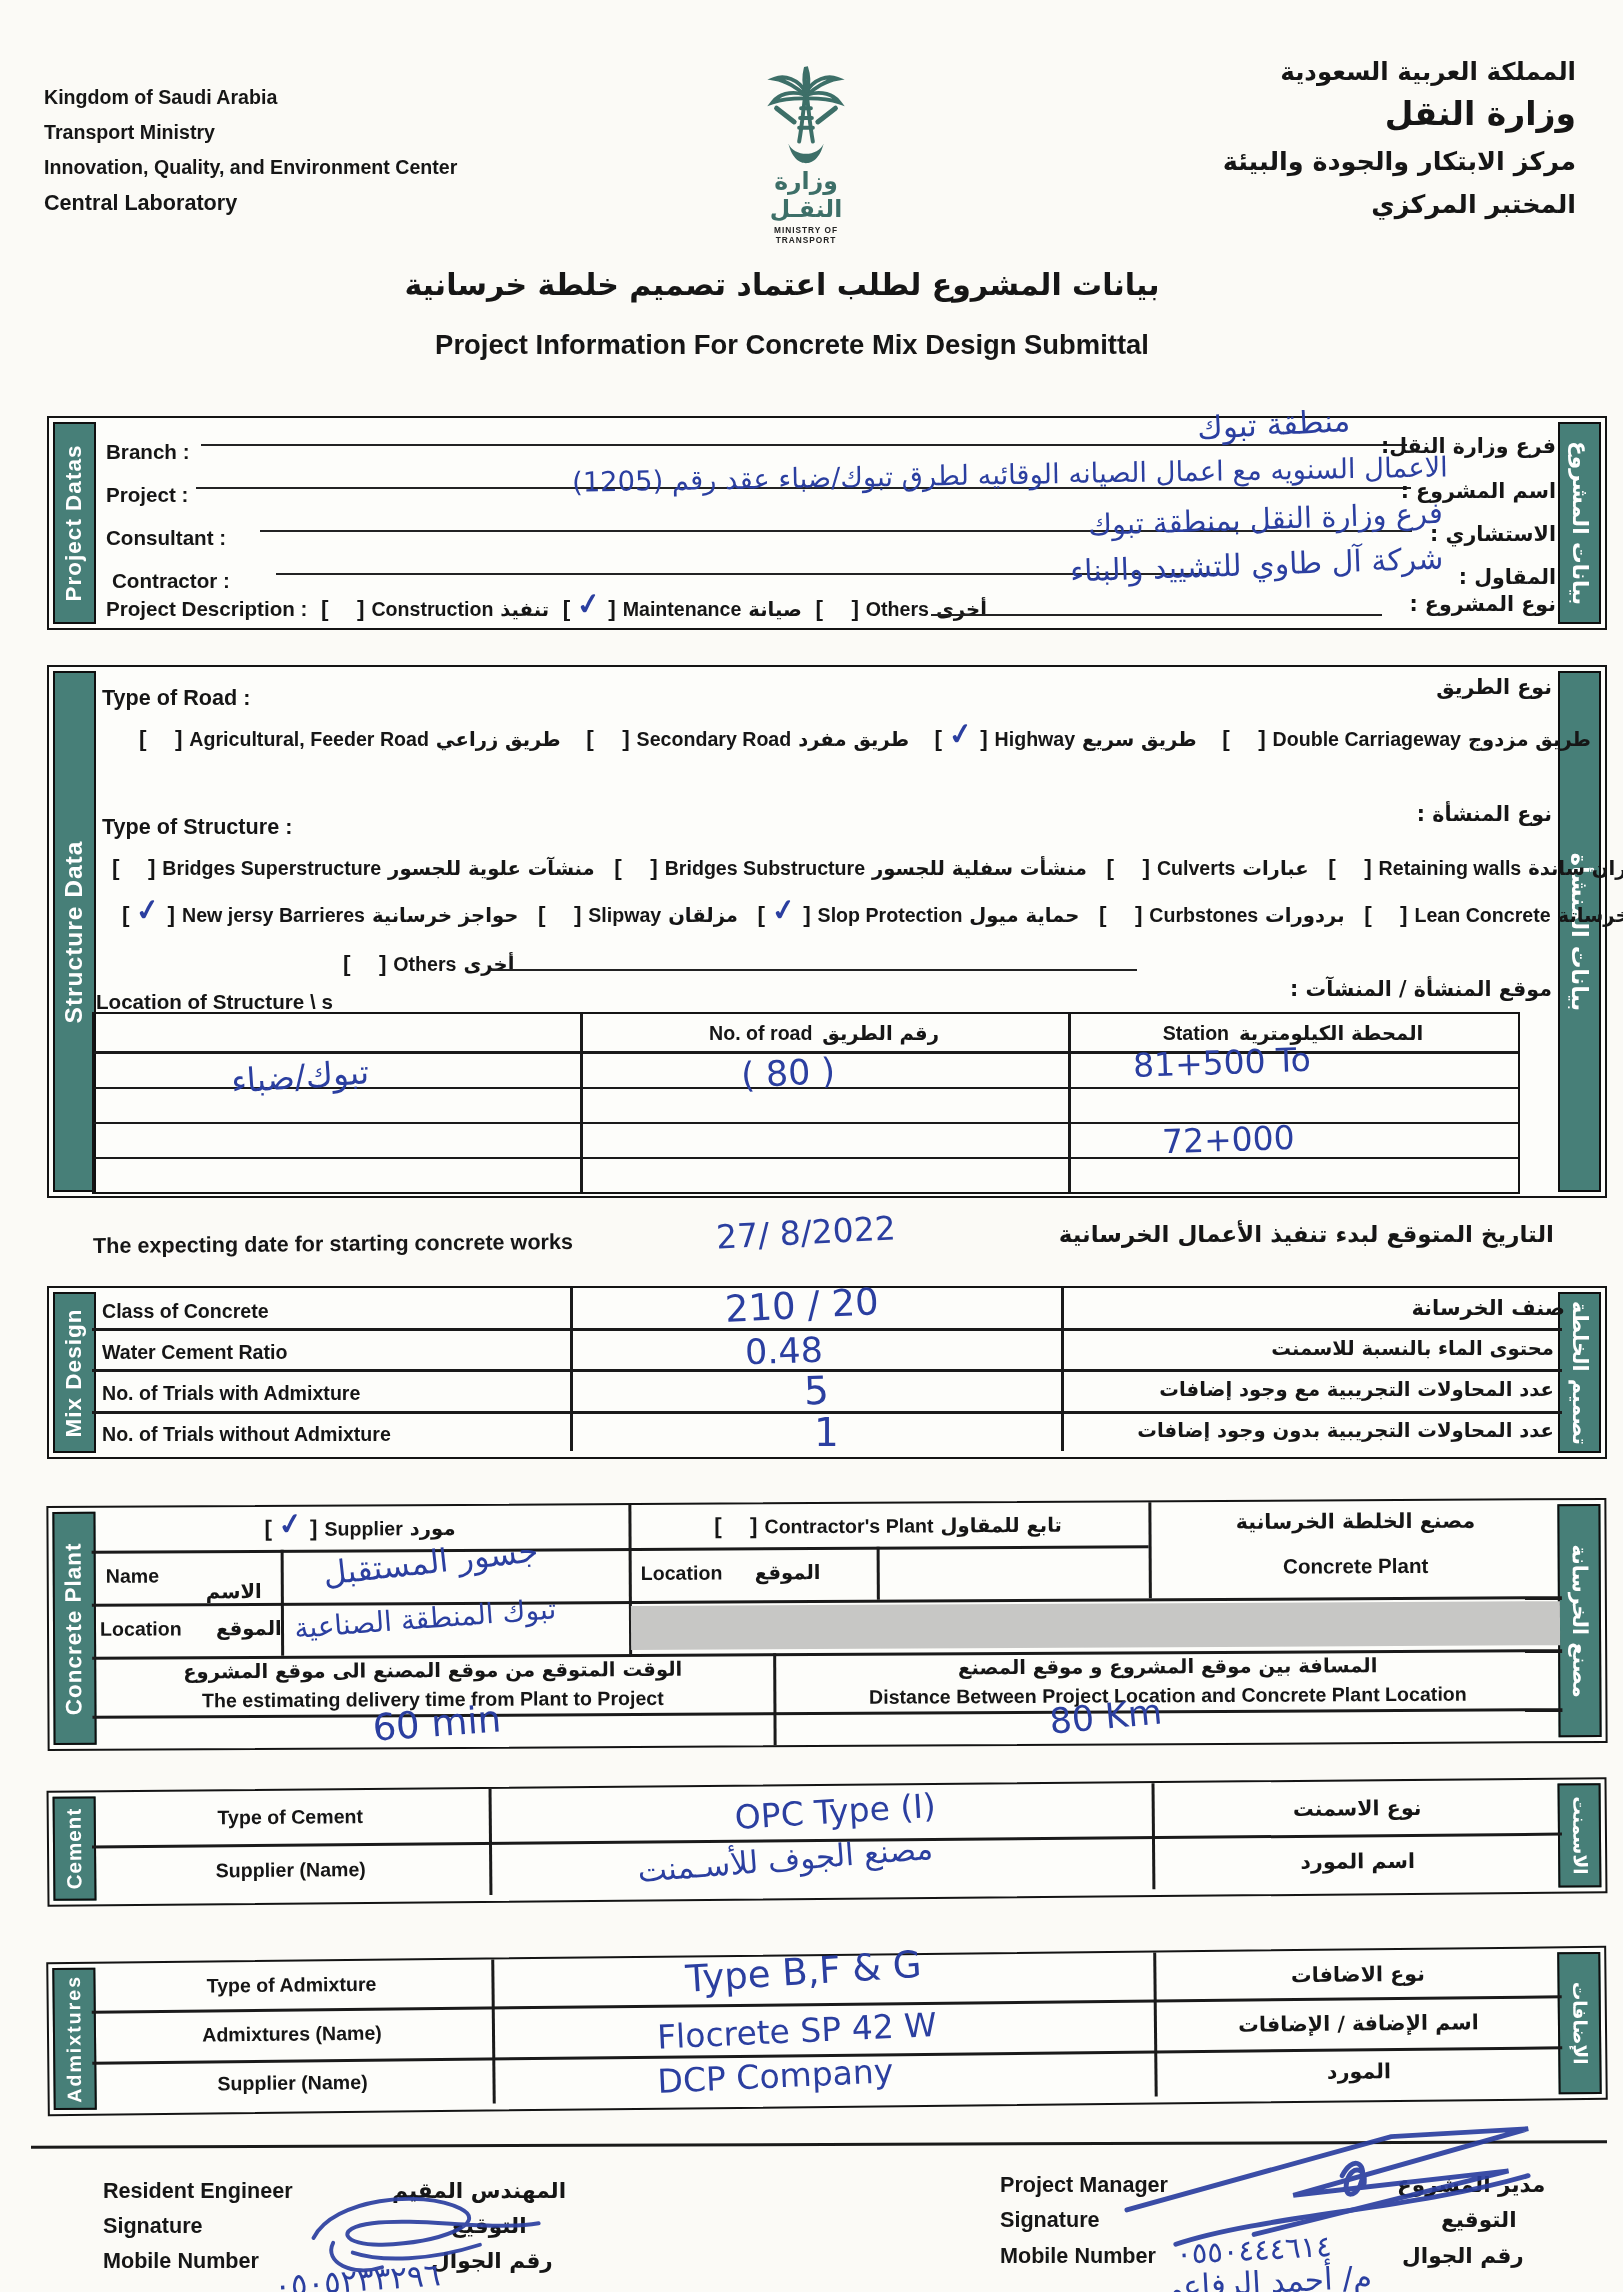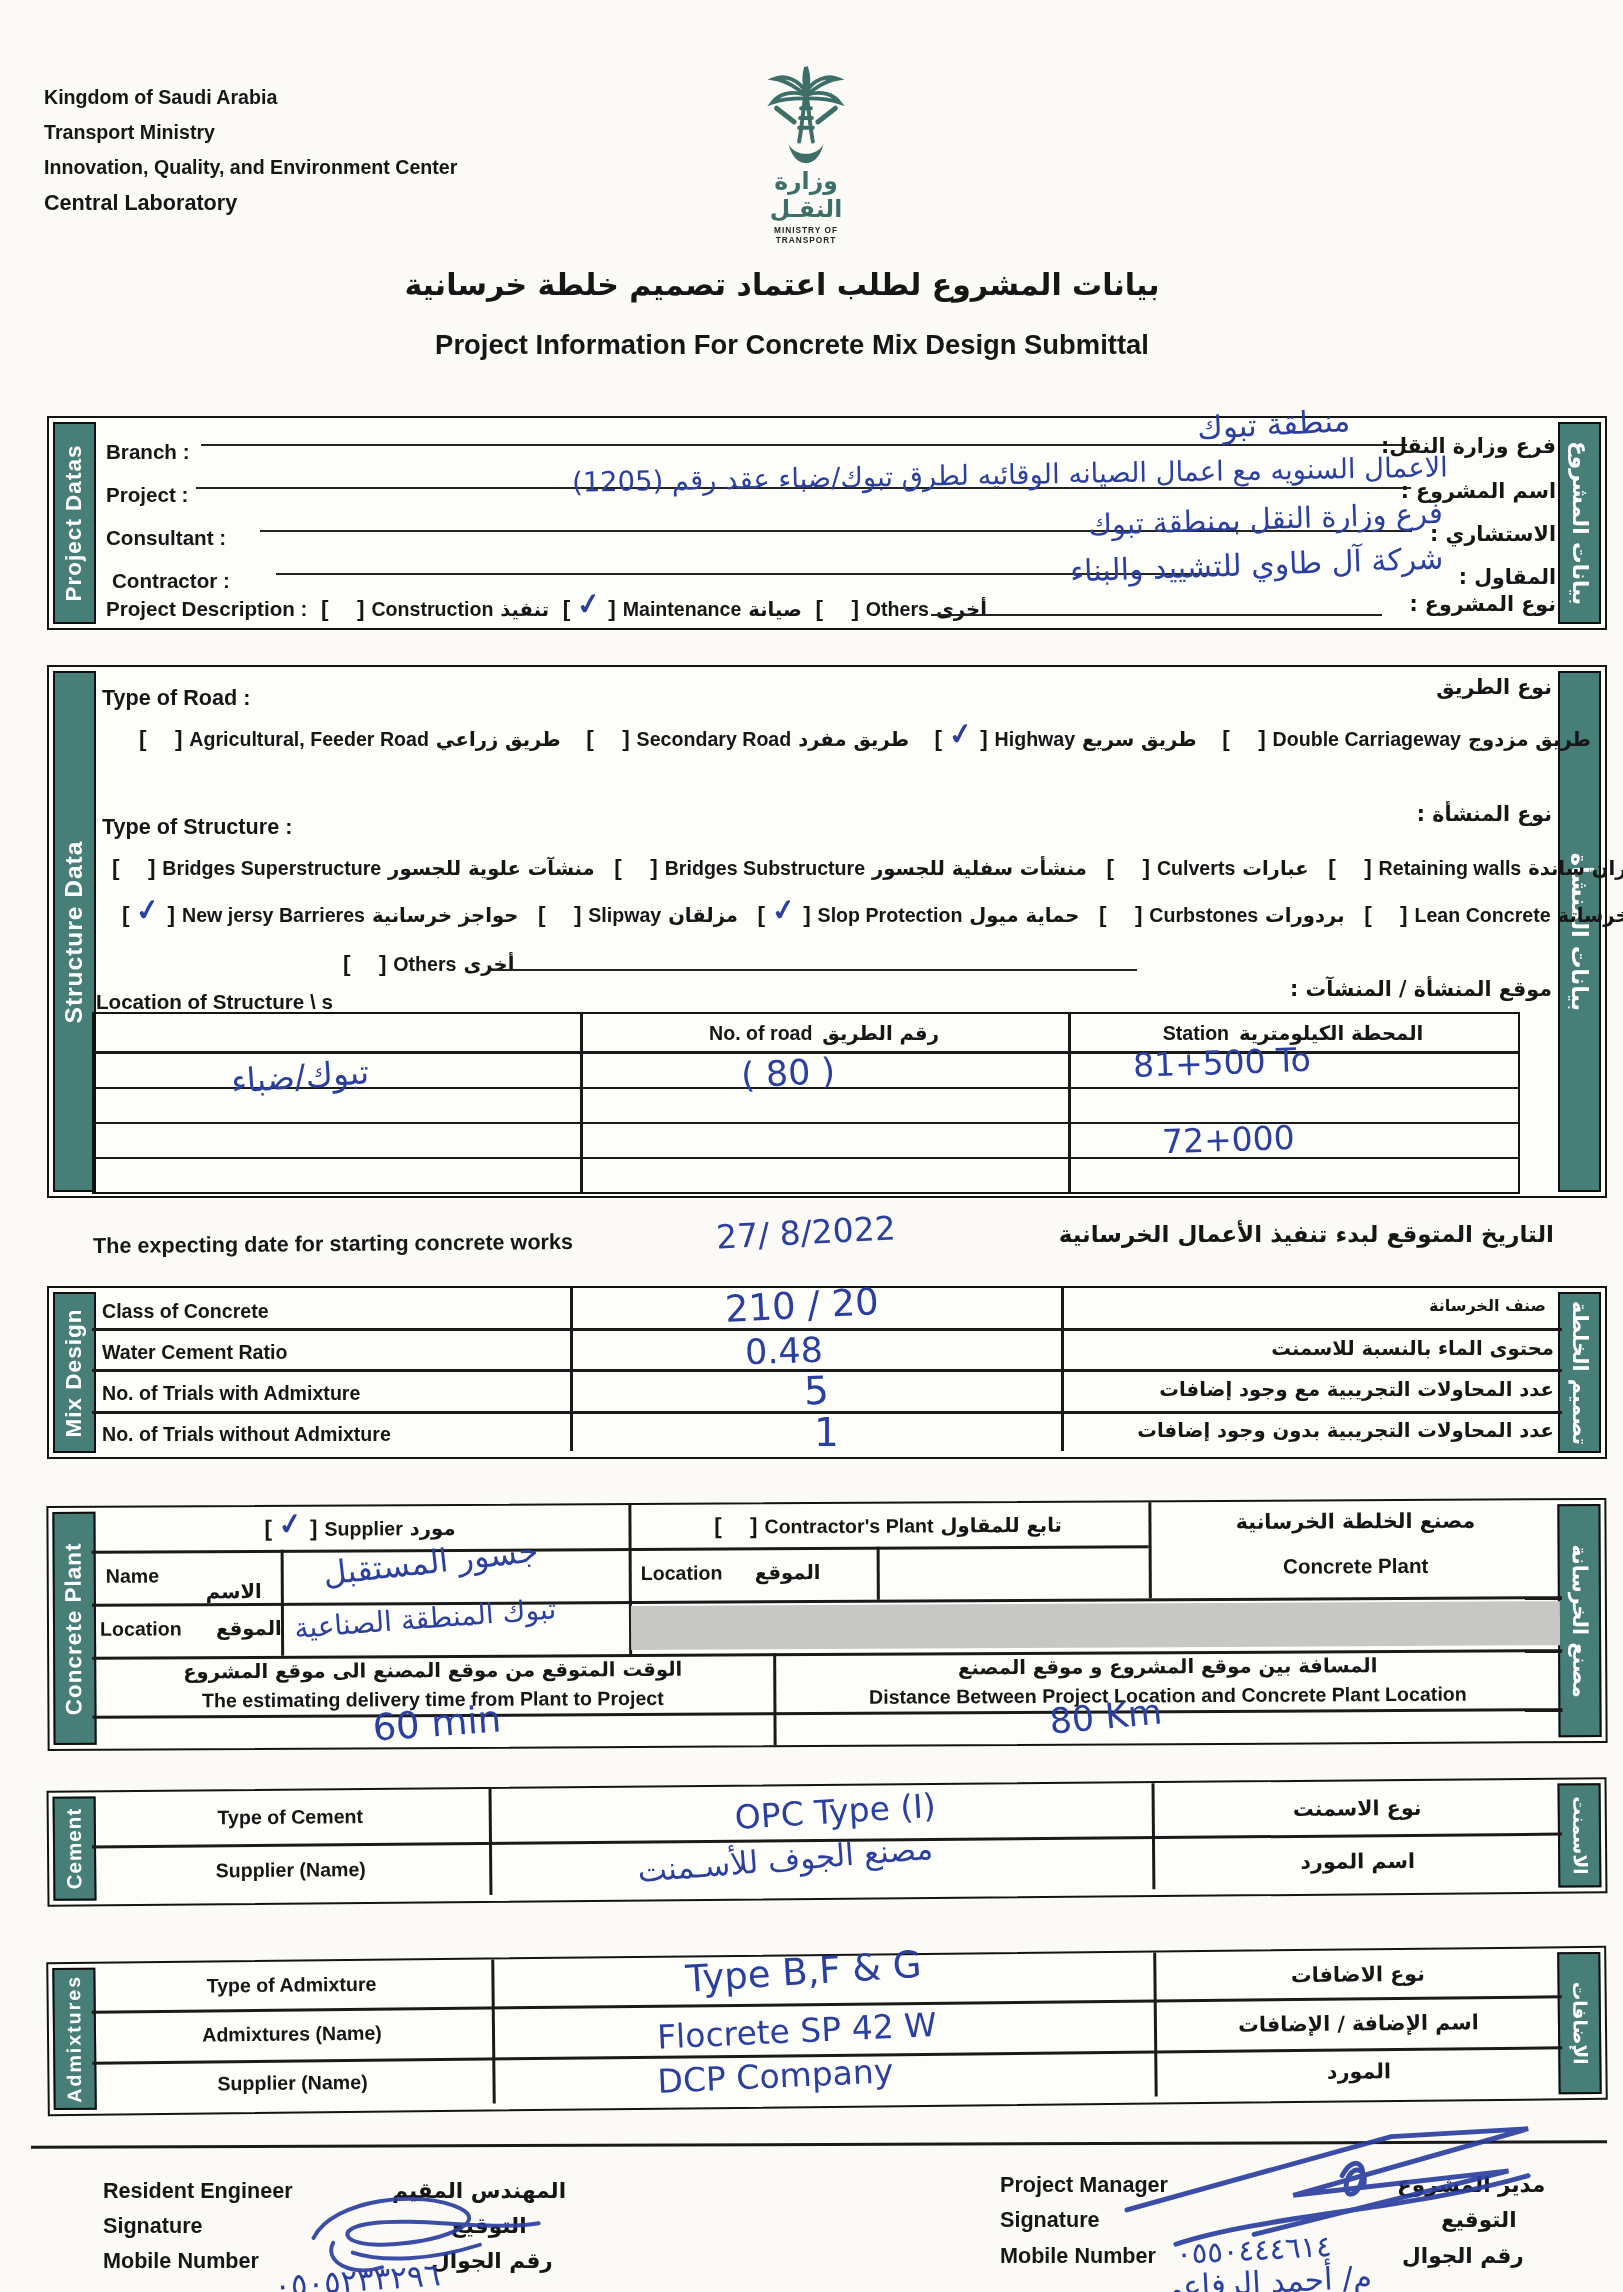--- a/index.html
+++ b/index.html
@@ -61,20 +61,26 @@
         <path d="M61 32 C63 48 64 62 67 78"></path>
         <path d="M55 44 L65 44 M54 54 L66 54 M53 64 L67 64"></path>
         <path d="M30 44 L48 58 M90 44 L72 58" stroke-width="5"></path>
         <path d="M42 80 C48 94 72 94 78 80 C74 96 66 100 60 100 C54 100 46 96 42 80 Z" fill="#3d6f68" stroke="none"></path>
       </g>
     </svg>
     <div class="ar" style="color:#3d6f68;font-weight:700;font-size:23.5px;margin-top:-5.9px;">وزارة النقـل</div>
     <div style="font-size:8.3px;font-weight:700;letter-spacing:1px;color:#222;margin-top:2px;">MINISTRY OF TRANSPORT</div>
   </div>
 
+  <div class="abs ar" style="right:47px;top:55px;text-align:right;font-weight:700;">
+    <div style="font-size:24.5px;line-height:33px;">المملكة العربية السعودية</div>
+    <div style="font-size:33px;line-height:51px;">وزارة النقل</div>
+    <div style="font-size:25.5px;line-height:45px;">مركز الابتكار والجودة والبيئة</div>
+    <div style="font-size:25.5px;line-height:41px;">المختبر المركزي</div>
+  </div>
 
   <div class="abs ar" style="left:0;right:59px;top:267px;text-align:center;font-weight:700;font-size:30px;">بيانات المشروع لطلب اعتماد تصميم خلطة خرسانية</div>
   <div class="abs" style="left:0;right:39px;top:329px;text-align:center;font-weight:700;font-size:27.4px;">Project Information For Concrete Mix Design Submittal</div>
 
   <div class="tbl" style="left:47px;top:416px;width:1556px;height:210px;">
     <div class="strip strip-l">
       <span class="vtext vtext-en" style="font-size:22.5px;">Project Datas</span>
     </div>
     <div class="strip strip-r">
       <span class="vtext vtext-ar" style="font-size:21.6px;">بيانات المشروع</span>
@@ -300,21 +306,21 @@
     <span class="lbl" style="left:53px;top:11.8px;font-size:19.6px;">Class of Concrete</span>
     <span class="lbl" style="left:53px;top:53px;font-size:19.6px;">Water Cement Ratio</span>
     <span class="lbl" style="left:53px;top:94px;font-size:19.6px;">No. of Trials with Admixture</span>
     <span class="lbl" style="left:53px;top:135px;font-size:19.6px;">No. of Trials without Admixture</span>
 
     <span class="pen" style="left:676px;top:-3.9px;font-size:37px;transform:rotate(-3deg);">210 / 20</span>
     <span class="pen" style="left:696px;top:43px;font-size:35px;transform:rotate(-2deg);">0.48</span>
     <span class="pen" style="left:755px;top:80px;font-size:39px;transform:rotate(-2deg);">5</span>
     <span class="pen" style="left:765px;top:122px;font-size:39px;">1</span>
 
-    <span class="lbl-ar" style="right:59px;top:7.8px;font-size:16px;">صنف الخرسانة</span>
+    <span class="lbl-ar" style="right:40px;top:7.8px;font-size:21px;">صنف الخرسانة</span>
     <span class="lbl-ar" style="right:51px;top:49px;font-size:19.6px;">محتوى الماء بالنسبة للاسمنت</span>
     <span class="lbl-ar" style="right:51px;top:90px;font-size:19.6px;">عدد المحاولات التجريبية مع وجود إضافات</span>
     <span class="lbl-ar" style="right:51px;top:131px;font-size:19.6px;">عدد المحاولات التجريبية بدون وجود إضافات</span>
   </div>
 
   <div class="tbl" style="left:47px;top:1502px;width:1556px;height:241px;transform:rotate(-0.3deg);">
     <div class="strip strip-l">
       <span class="vtext vtext-en" style="font-size:22.5px;">Concrete Plant</span>
     </div>
     <div class="strip strip-r">

